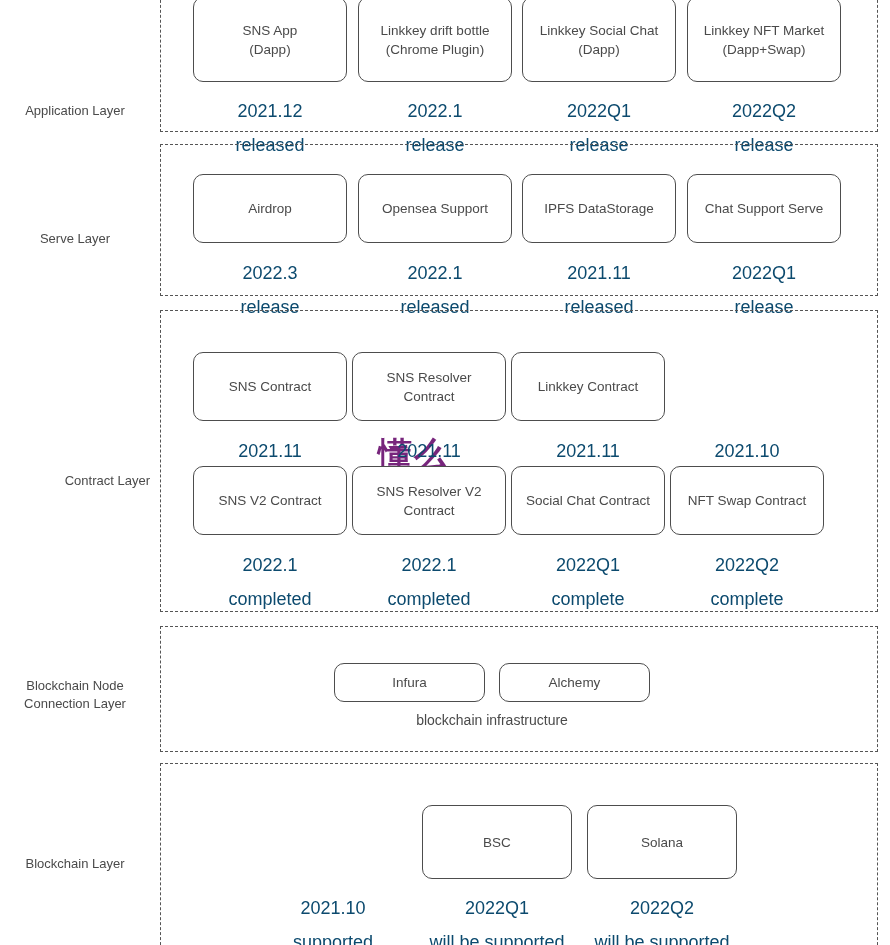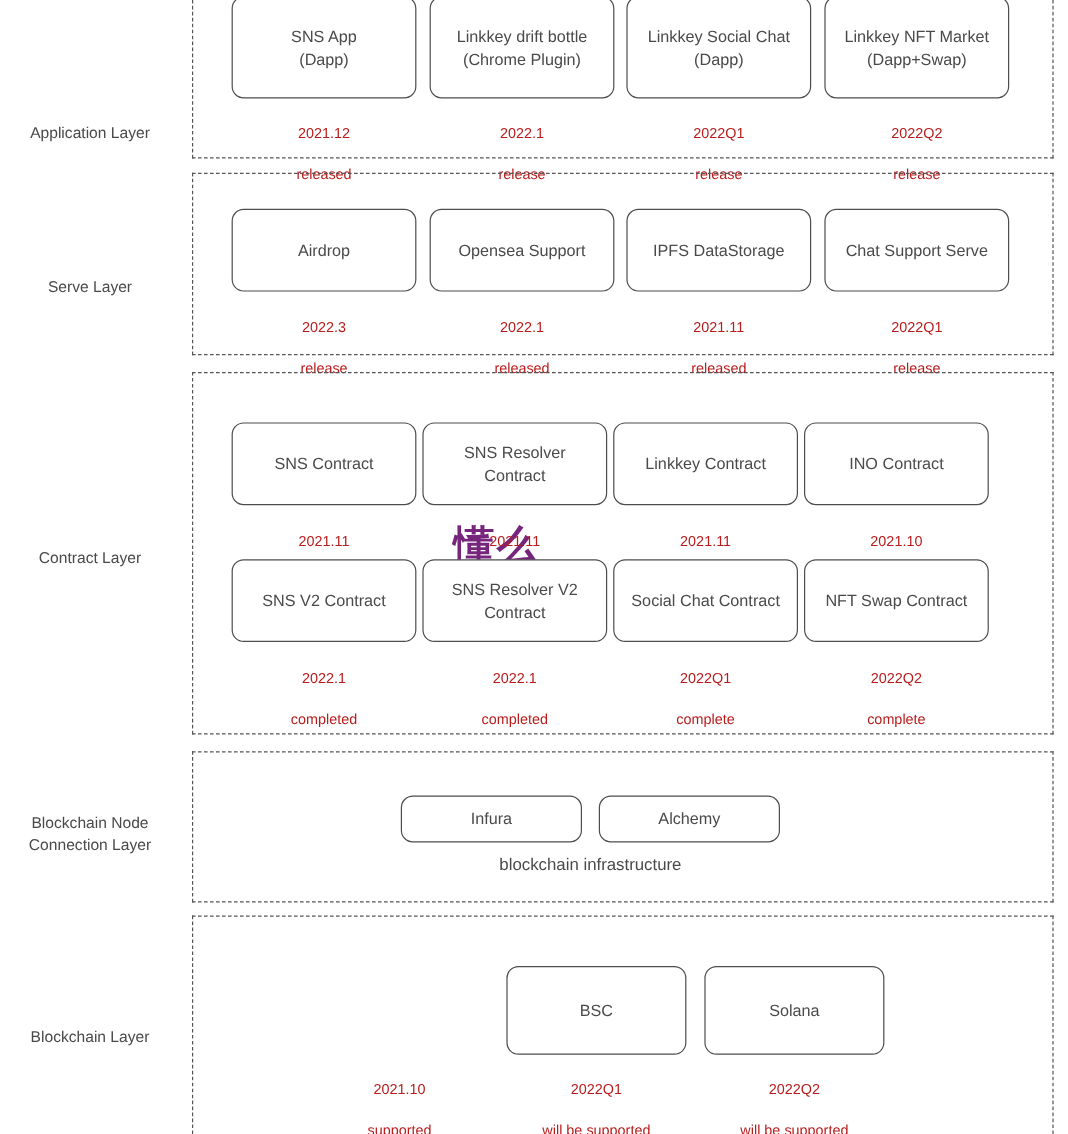--- a/index.html
+++ b/index.html
@@ -78,23 +78,23 @@
     font-size: 13.5px;
     line-height: 19px;
     color: #4a4a4a;
     white-space: pre-line;
     padding: 2px 6px;
   }
 
   .caption {
     position: absolute;
     text-align: center;
-    font-size: 12px;
+    font-size: 18px;
     line-height: 17px;
-    color: #b91c1c;
+    color: #0c4a6e;
     white-space: pre-line;
   }
 
   .subtitle {
     position: absolute;
     text-align: center;
     font-size: 14px;
     line-height: 20px;
     color: #4a4a4a;
     white-space: nowrap;
@@ -175,21 +175,21 @@
 
   <div class="node" style="left:687px; top:174px; width:154px; height:69px;">
     <span>Chat Support Serve</span>
   </div>
   <div class="caption" style="left:687px; top:248px; width:154px;">
     <div>2022Q1</div>
     <div>release</div>
   </div>
 
   <div class="layer-box" style="top:310px; height:302px;"></div>
-  <div class="layer-label" style="top:456px;">Contract Layer</div>
+  <div class="layer-label" style="top:472px;text-align:right;">Contract Layer</div>
 
   <div class="node" style="left:193px; top:352px; width:154px; height:69px;">
     <span>SNS Contract</span>
   </div>
   <div class="caption" style="left:193px; top:426px; width:154px;">
     <div>2021.11</div>
     <div>completed</div>
   </div>
 
   <div class="node" style="left:352px; top:352px; width:154px; height:69px;align-items:center;">
@@ -202,23 +202,20 @@
   </div>
 
   <div class="node" style="left:511px; top:352px; width:154px; height:69px;">
     <span>Linkkey Contract</span>
   </div>
   <div class="caption" style="left:511px; top:426px; width:154px;">
     <div>2021.11</div>
     <div>completed</div>
   </div>
 
-  <div class="node" style="left:670px; top:352px; width:154px; height:69px;">
-    <span>INO Contract</span>
-  </div>
   <div class="caption" style="left:670px; top:426px; width:154px;">
     <div>2021.10</div>
     <div>completed</div>
   </div>
 
   <div class="node" style="left:193px; top:466px; width:154px; height:69px;text-align:right;">
     <span>SNS V2 Contract</span>
   </div>
   <div class="caption" style="left:193px; top:540px; width:154px;">
     <div>2022.1</div>

